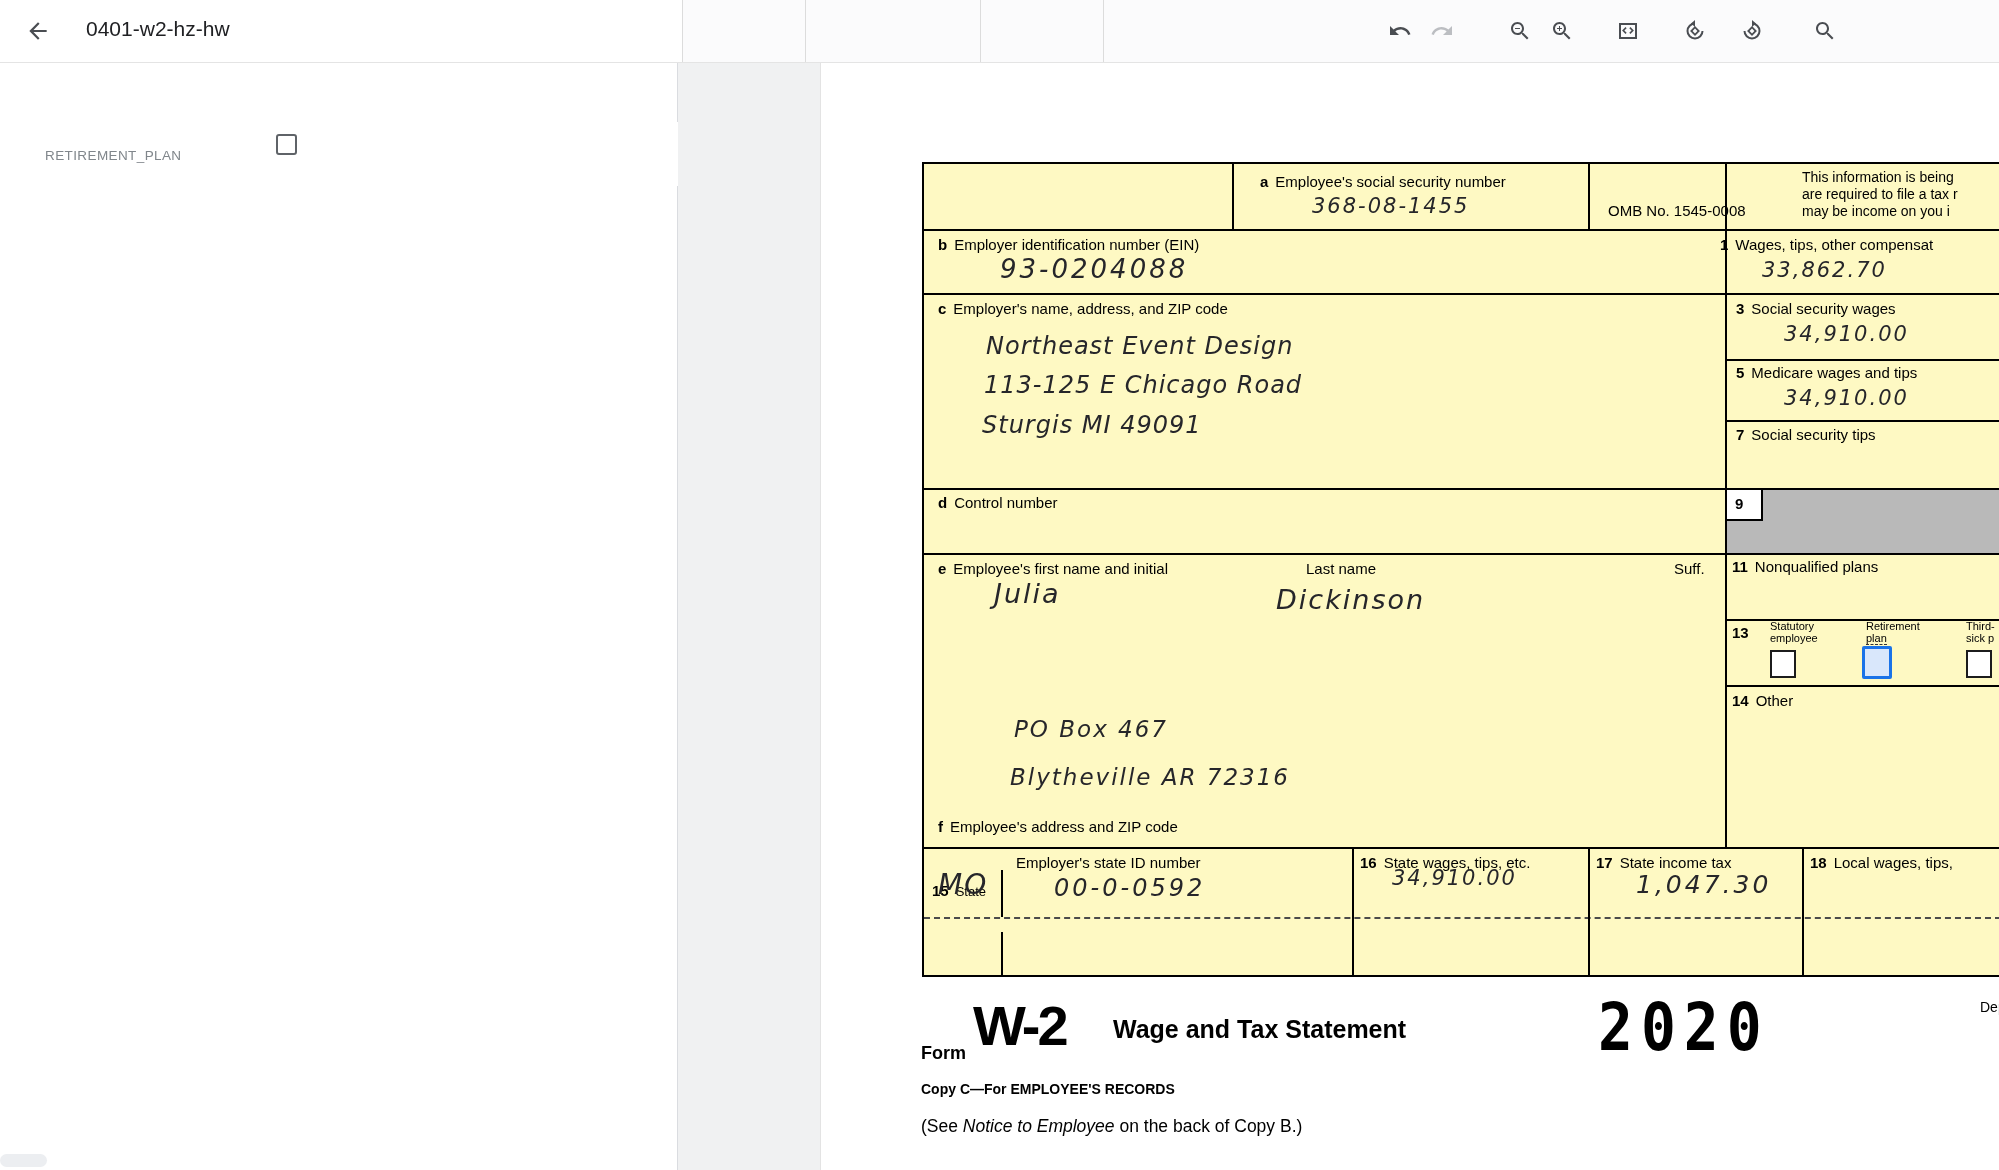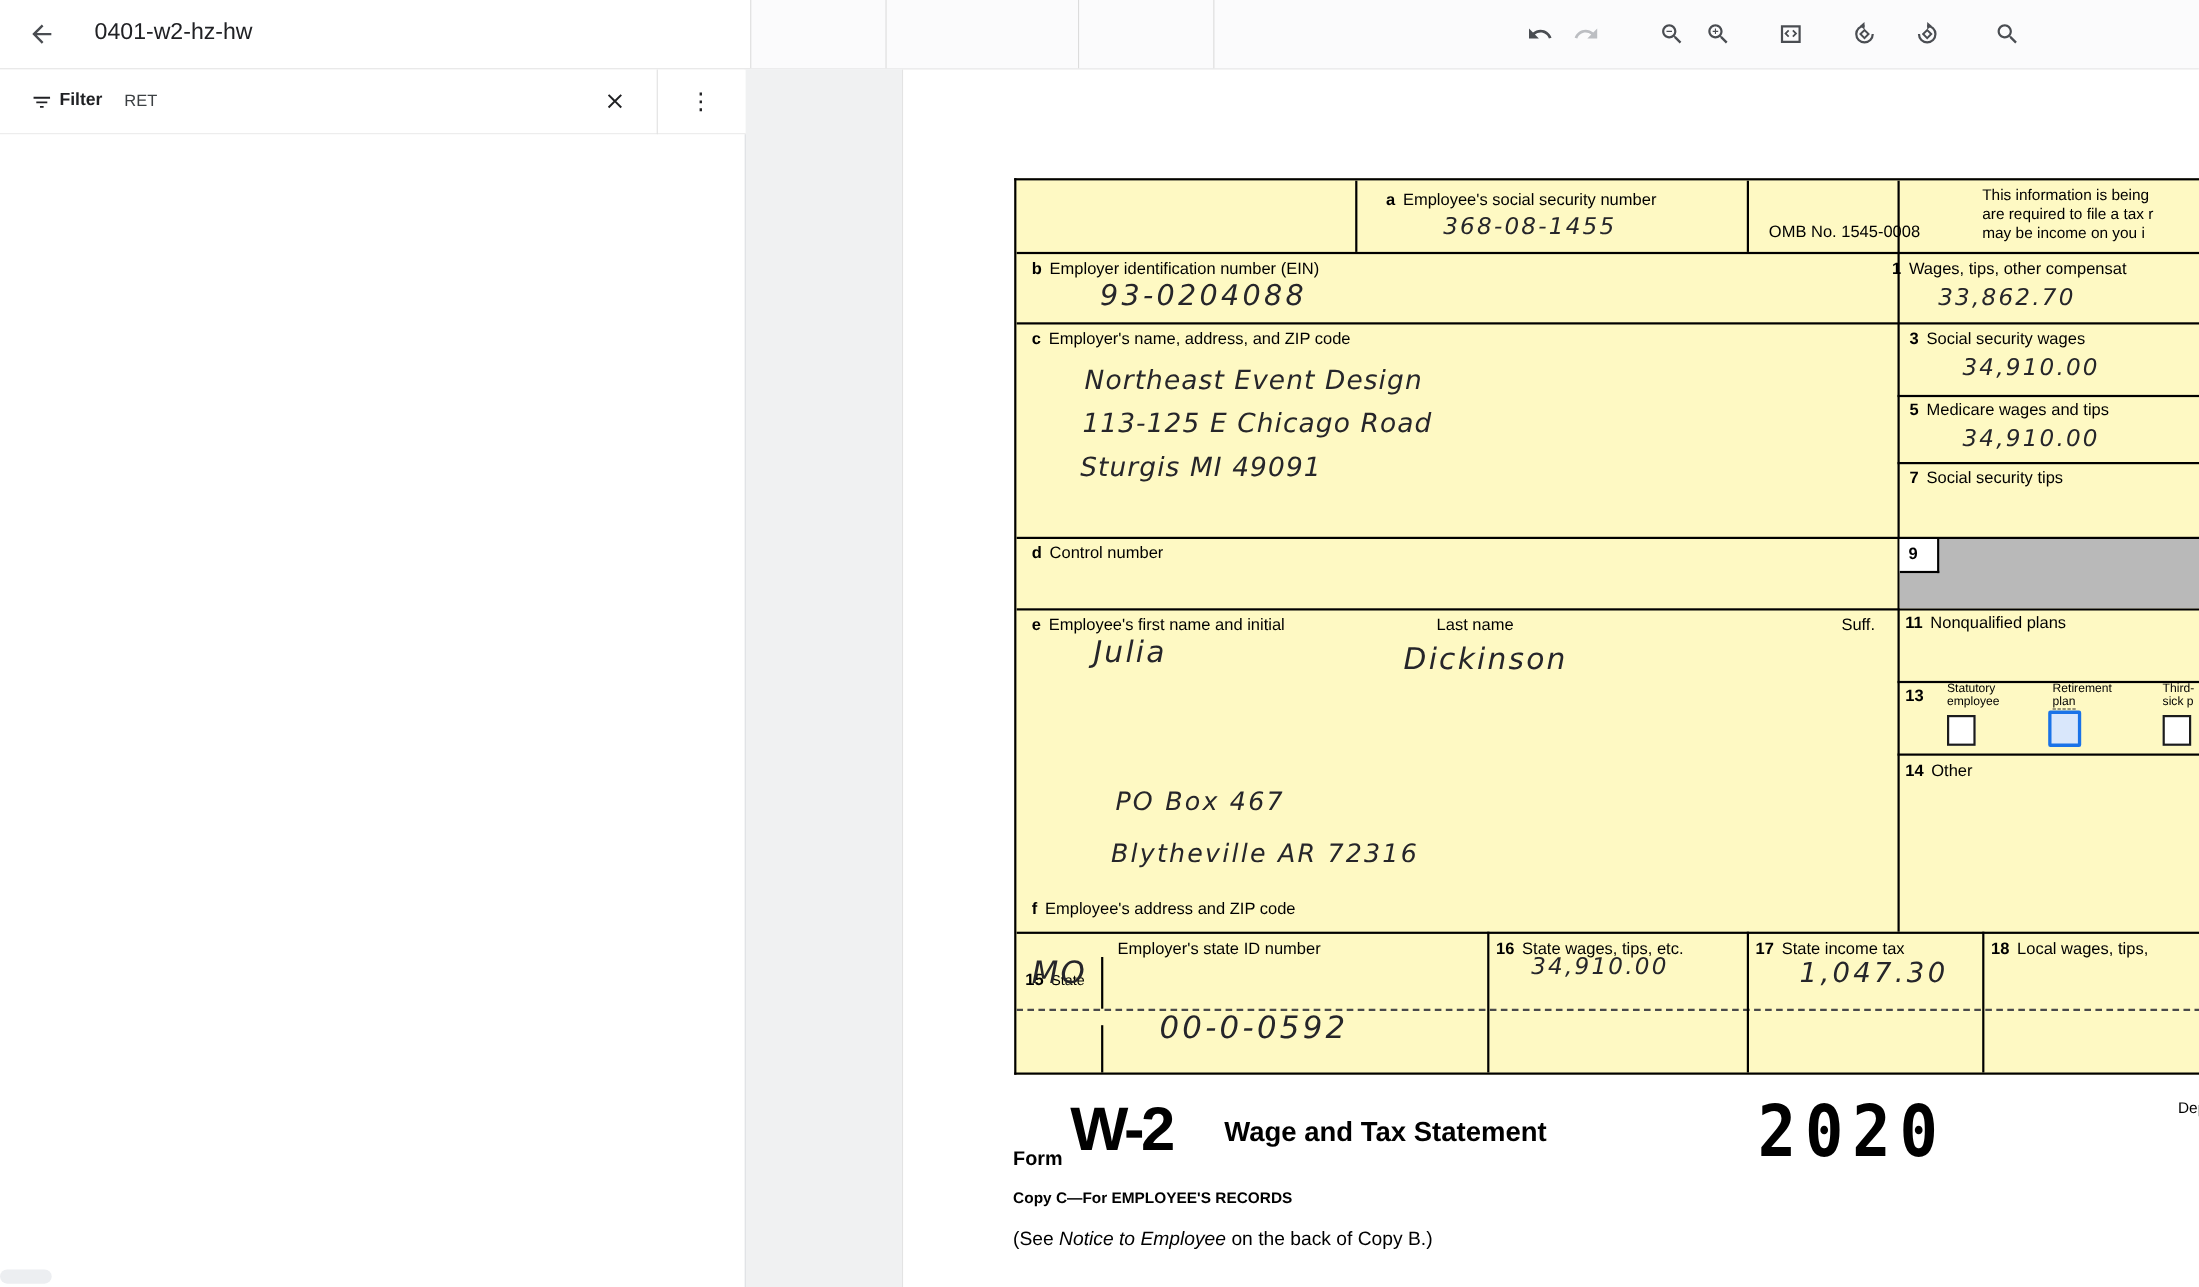--- a/index.html
+++ b/index.html
@@ -122,39 +122,23 @@
     <div class="tsep" style="left:421px;"></div>
     <button class="tool-btn" style="left:1131px;">
       <span><svg viewBox="0 0 24 24">
             <path class="ic" d="M15.5 14h-.79l-.28-.27C15.41 12.59 16 11.11 16 9.5 16 5.91 13.09 3 9.5 3S3 5.91 3 9.5 5.91 16 9.5 16c1.61 0 3.09-.59 4.23-1.57l.27.28v.79l5 4.99L20.49 19l-4.99-5zm-6 0C7.01 14 5 11.99 5 9.5S7.01 5 9.5 5 14 7.01 14 9.5 11.99 14 9.5 14z"></path>
           </svg></span>
     </button>
   </div>
 </div>
 
 <div class="sidebar">
-  <div class="filter-row">
-    <span class="filter-icon">
-      <svg viewBox="0 0 24 24" width="20" height="20">
-          <path fill="#202124" d="M10 18h4v-2h-4v2zM3 6v2h18V6H3zm3 7h12v-2H6v2z"></path>
-        </svg>
-    </span>
-    <span class="filter-label">Filter</span>
-    <span class="filter-query">RET</span>
-    <button class="close-btn">
-      <span>
-        <svg viewBox="0 0 24 24" width="22" height="22">
-            <path fill="#202124" d="M19 6.41L17.59 5 12 10.59 6.41 5 5 6.41 10.59 12 5 17.59 6.41 19 12 13.41 17.59 19 19 17.59 13.41 12z"></path>
-          </svg>
-      </span>
-    </button>
-    <div class="fsep"></div>
-    <button class="kebab-btn">
-      <span>⋮</span>
-    </button>
+  <div class="field-row">
+    <span class="field-label">RETIREMENT_PLAN</span>
+    <div class="field-checkbox"></div>
   </div>
   <div class="hscroll-thumb"></div>
 </div>
 
 <div class="docarea">
   <div class="page"></div>
 </div>
 
 <div class="form">
 
@@ -231,21 +215,21 @@
 
   <div class="lbl" style="left:808px; top:528px;"><span class="pfx">14</span><span>Other</span></div>
 
   <div class="lbl" style="left:8px; top:718px;"><span class="pfx">15</span><span class="sm">State</span></div>
   <div class="lbl" style="left:92px; top:690px;">Employer's state ID number</div>
   <div class="lbl" style="left:436px; top:690px;"><span class="pfx">16</span><span>State wages, tips, etc.</span></div>
   <div class="lbl" style="left:672px; top:690px;"><span class="pfx">17</span><span>State income tax</span></div>
   <div class="lbl" style="left:886px; top:690px;"><span class="pfx">18</span><span>Local wages, tips,</span></div>
 
   <div class="hw" style="left:14px; top:704px; font-size:28px; letter-spacing:2px;">MO</div>
-  <div class="hw" style="left:130px; top:710px; font-size:28px; letter-spacing:3px;margin-top:44px;">00-0-0592</div>
+  <div class="hw" style="left:130px; top:710px; font-size:24px; letter-spacing:3px;">00-0-0592</div>
   <div class="hw" style="left:468px; top:702px; font-size:21px; letter-spacing:2px;">34,910.00</div>
   <div class="hw" style="left:712px; top:706px; font-size:25px; letter-spacing:3px;">1,047.30</div>
 </div>
 
 <div class="ft ft-form">Form</div>
 <div class="ft ft-w2">W-2</div>
 <div class="ft ft-title">Wage and Tax Statement</div>
 <div class="ft ft-year">2020</div>
 <div class="ft ft-dept">Departm</div>
 <div class="ft ft-copy">Copy C—For EMPLOYEE'S RECORDS</div>

